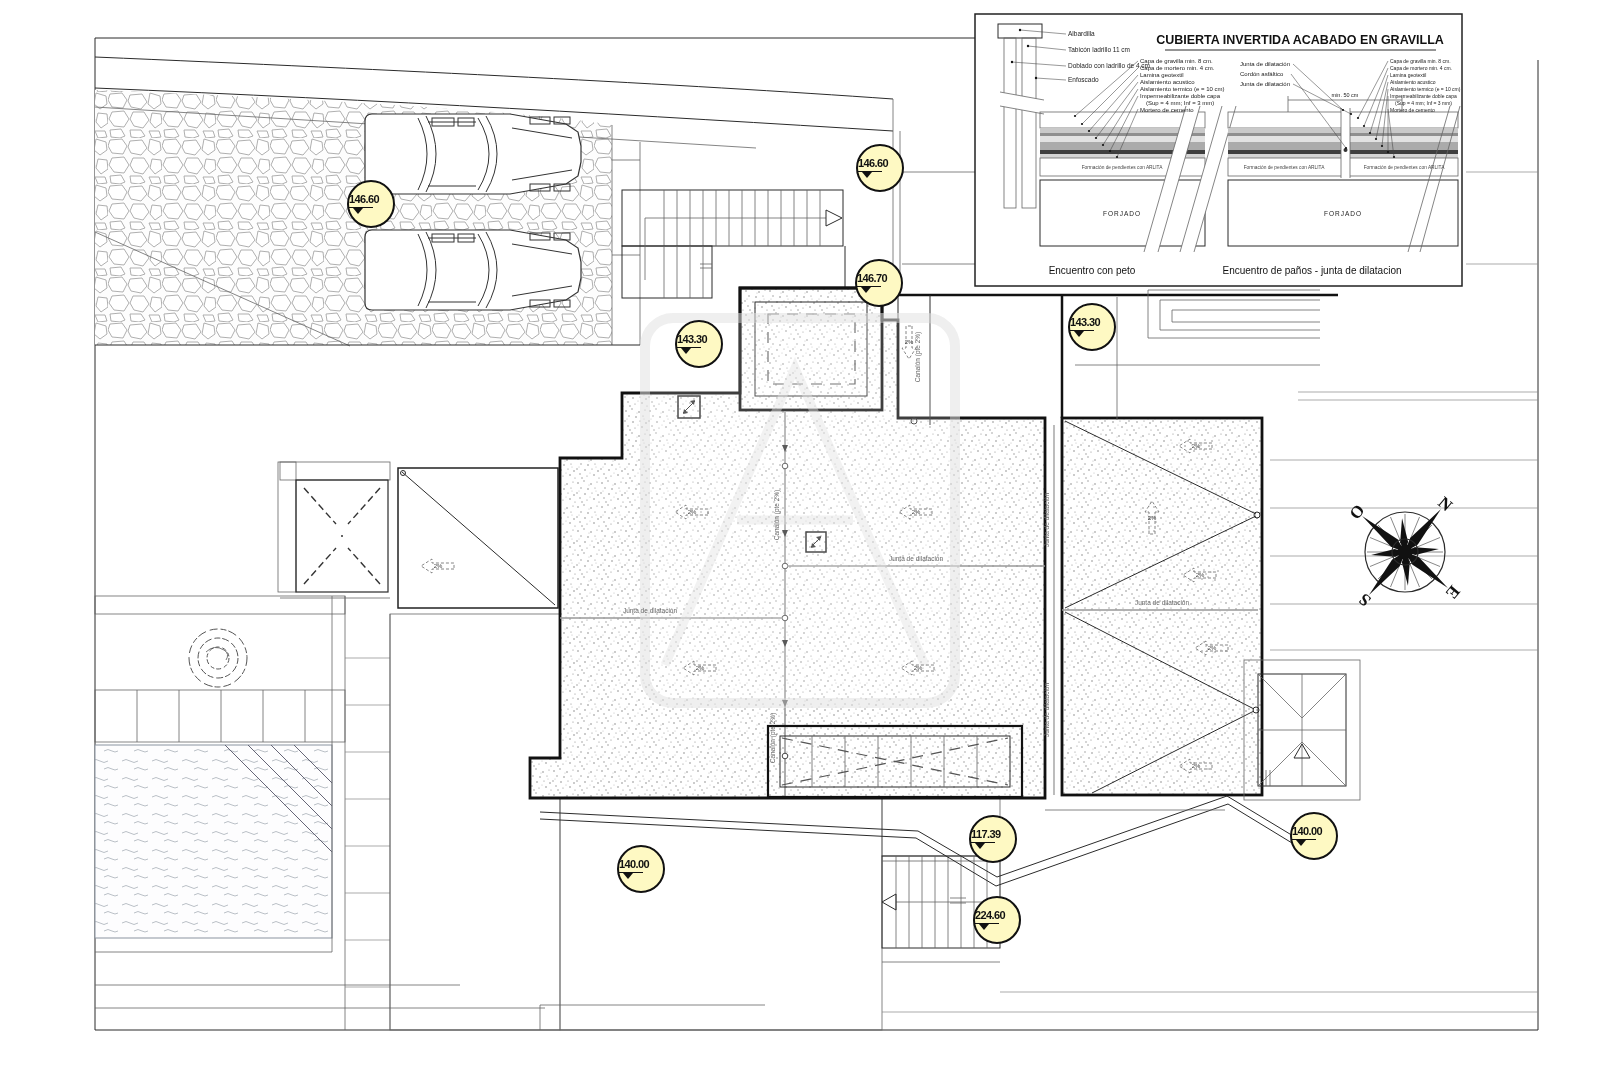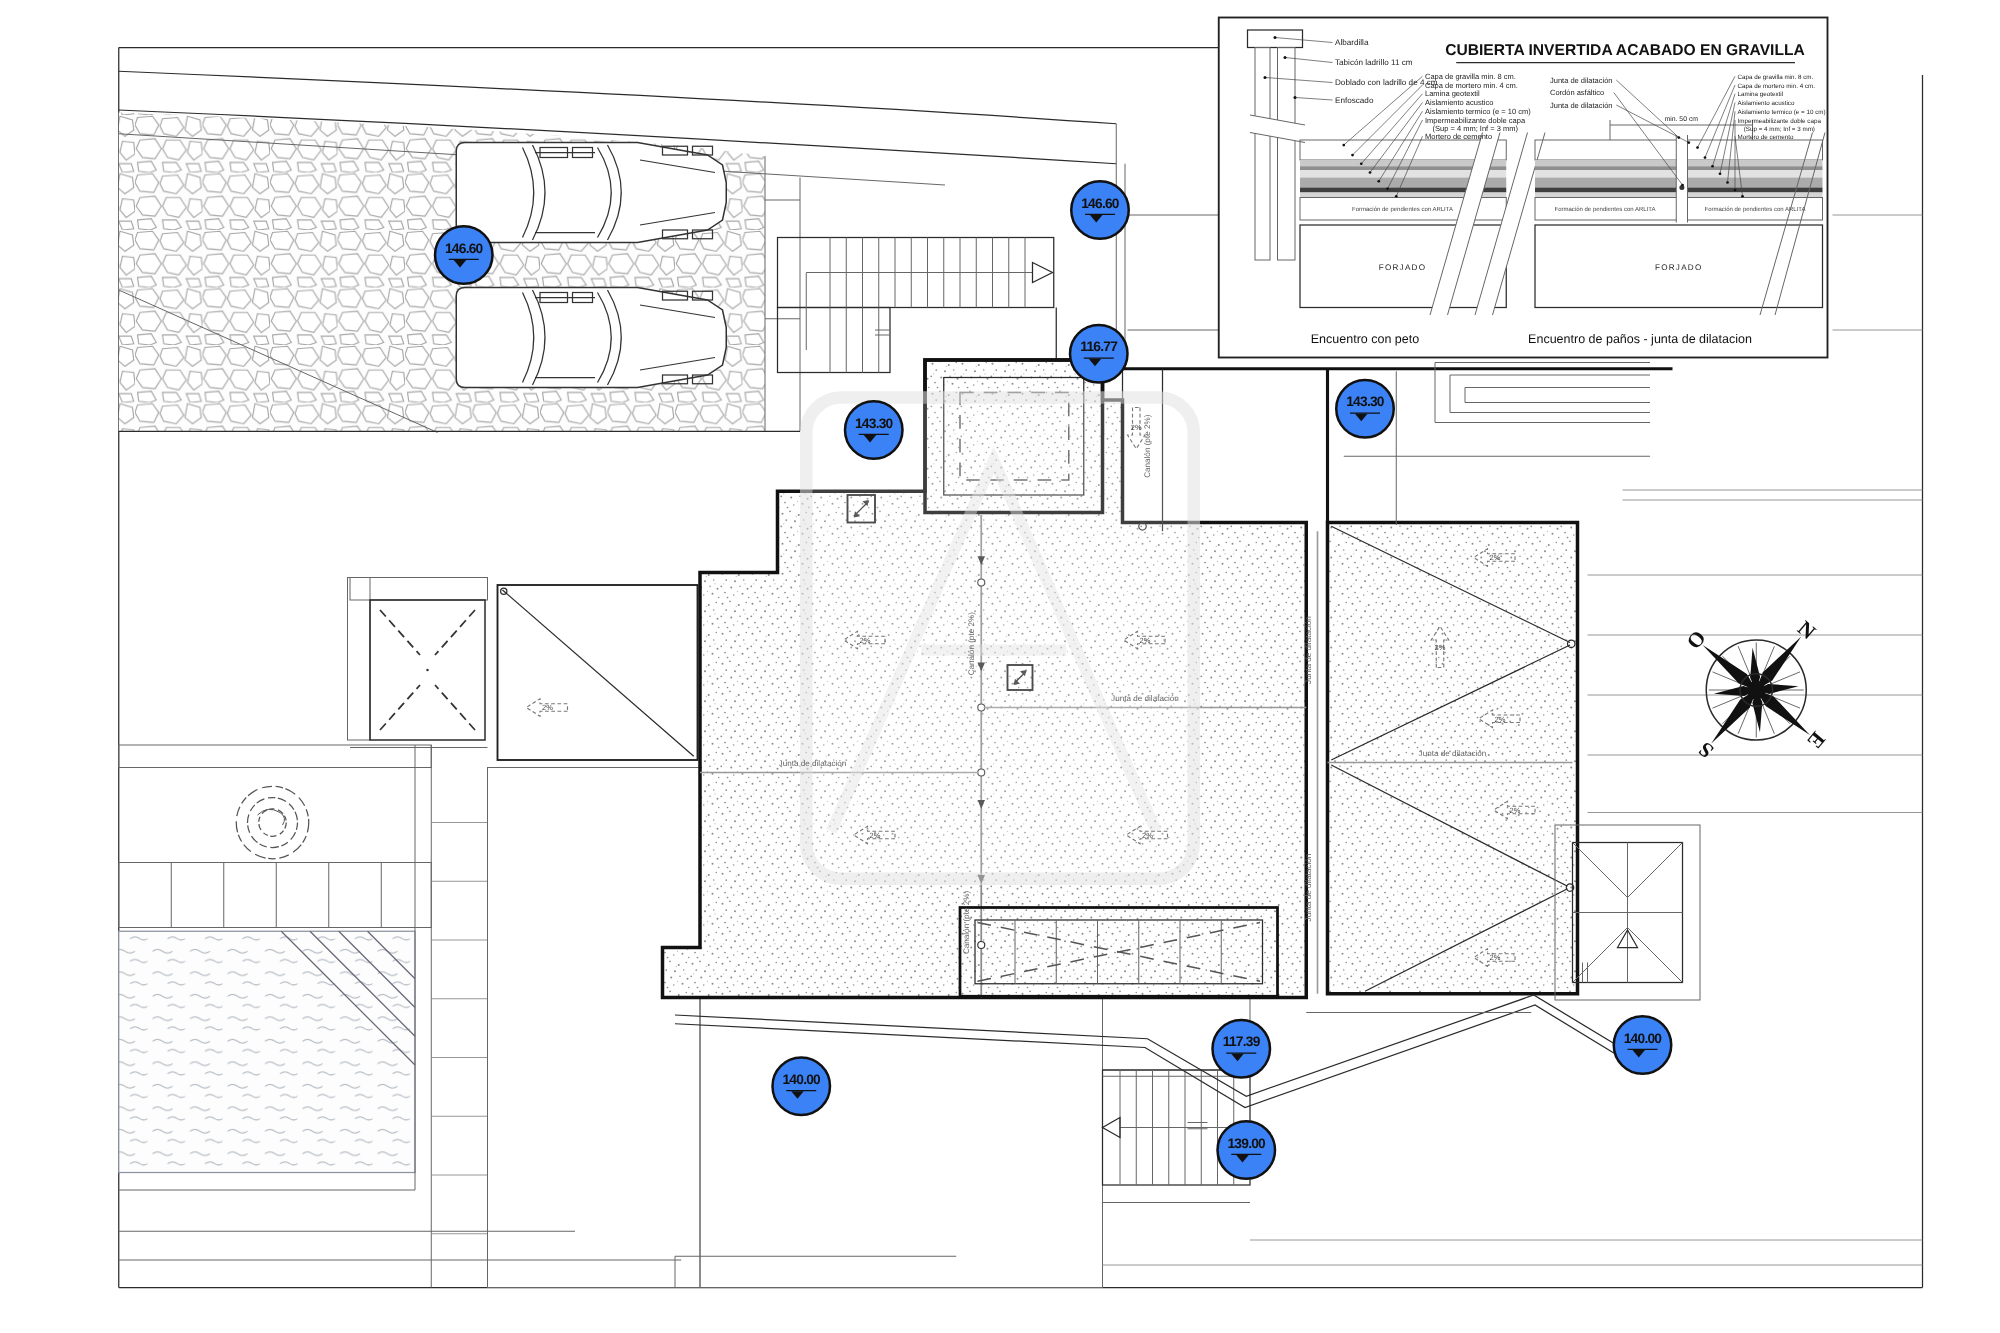--- a/index.html
+++ b/index.html
@@ -26,21 +26,21 @@
   .t5{font-size:5px;fill:#222}
   .t55{font-size:5.5px;fill:#222;text-anchor:middle}
   .t6{font-size:6px;fill:#222}
   .t65{font-size:6.5px;fill:#222}
   .t65m{font-size:6.5px;fill:#222;text-anchor:middle;letter-spacing:1px}
   .t10{font-size:10px;fill:#111;text-anchor:middle}
   .t125{font-size:12.5px;font-weight:bold;fill:#111;text-anchor:middle}
   .cletter{font-family:"Liberation Serif",serif;font-size:17px;font-weight:bold;fill:#111;
            text-anchor:middle}
   .marker{position:absolute;width:44px;height:44px;border:2.5px solid #111;border-radius:50%;
-          background:#3b82f6;display:flex;flex-direction:column;align-items:center;
+          background:#fef9c3;display:flex;flex-direction:column;align-items:flex-start;
           justify-content:center;box-sizing:content-box;z-index:5}
   .marker .mv{font-size:11px;font-weight:600;letter-spacing:-0.6px;color:#111;line-height:1}
   .marker .ms{width:24px;border-top:1.6px solid #111;height:7px;position:relative;margin-top:2px}
   .marker .ms::after{content:'';position:absolute;left:4px;top:0;width:0;height:0;
           border-left:5px solid transparent;border-right:5px solid transparent;
           border-top:6px solid #111}
 </style>
 </head>
 <body>
 
@@ -647,21 +647,21 @@
 
 <div class="marker" style="left:347px;top:180px">
       <span class="mv">146.60</span>
       <span class="ms"></span>
     </div>
 <div class="marker" style="left:856px;top:144px">
       <span class="mv">146.60</span>
       <span class="ms"></span>
     </div>
 <div class="marker" style="left:855px;top:259px">
-      <span class="mv">116.77</span>
+      <span class="mv">146.70</span>
       <span class="ms"></span>
     </div>
 <div class="marker" style="left:675px;top:320px">
       <span class="mv">143.30</span>
       <span class="ms"></span>
     </div>
 <div class="marker" style="left:1068px;top:303px">
       <span class="mv">143.30</span>
       <span class="ms"></span>
     </div>
@@ -671,17 +671,17 @@
     </div>
 <div class="marker" style="left:969px;top:815px">
       <span class="mv">117.39</span>
       <span class="ms"></span>
     </div>
 <div class="marker" style="left:1290px;top:812px">
       <span class="mv">140.00</span>
       <span class="ms"></span>
     </div>
 <div class="marker" style="left:973px;top:896px">
-      <span class="mv">139.00</span>
+      <span class="mv">224.60</span>
       <span class="ms"></span>
     </div>
 
 </div>
 
 </body></html>

